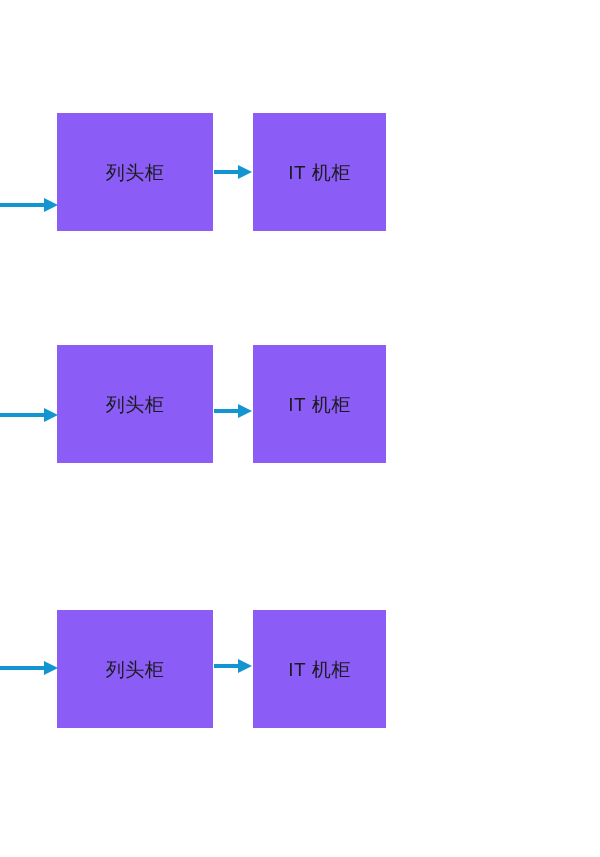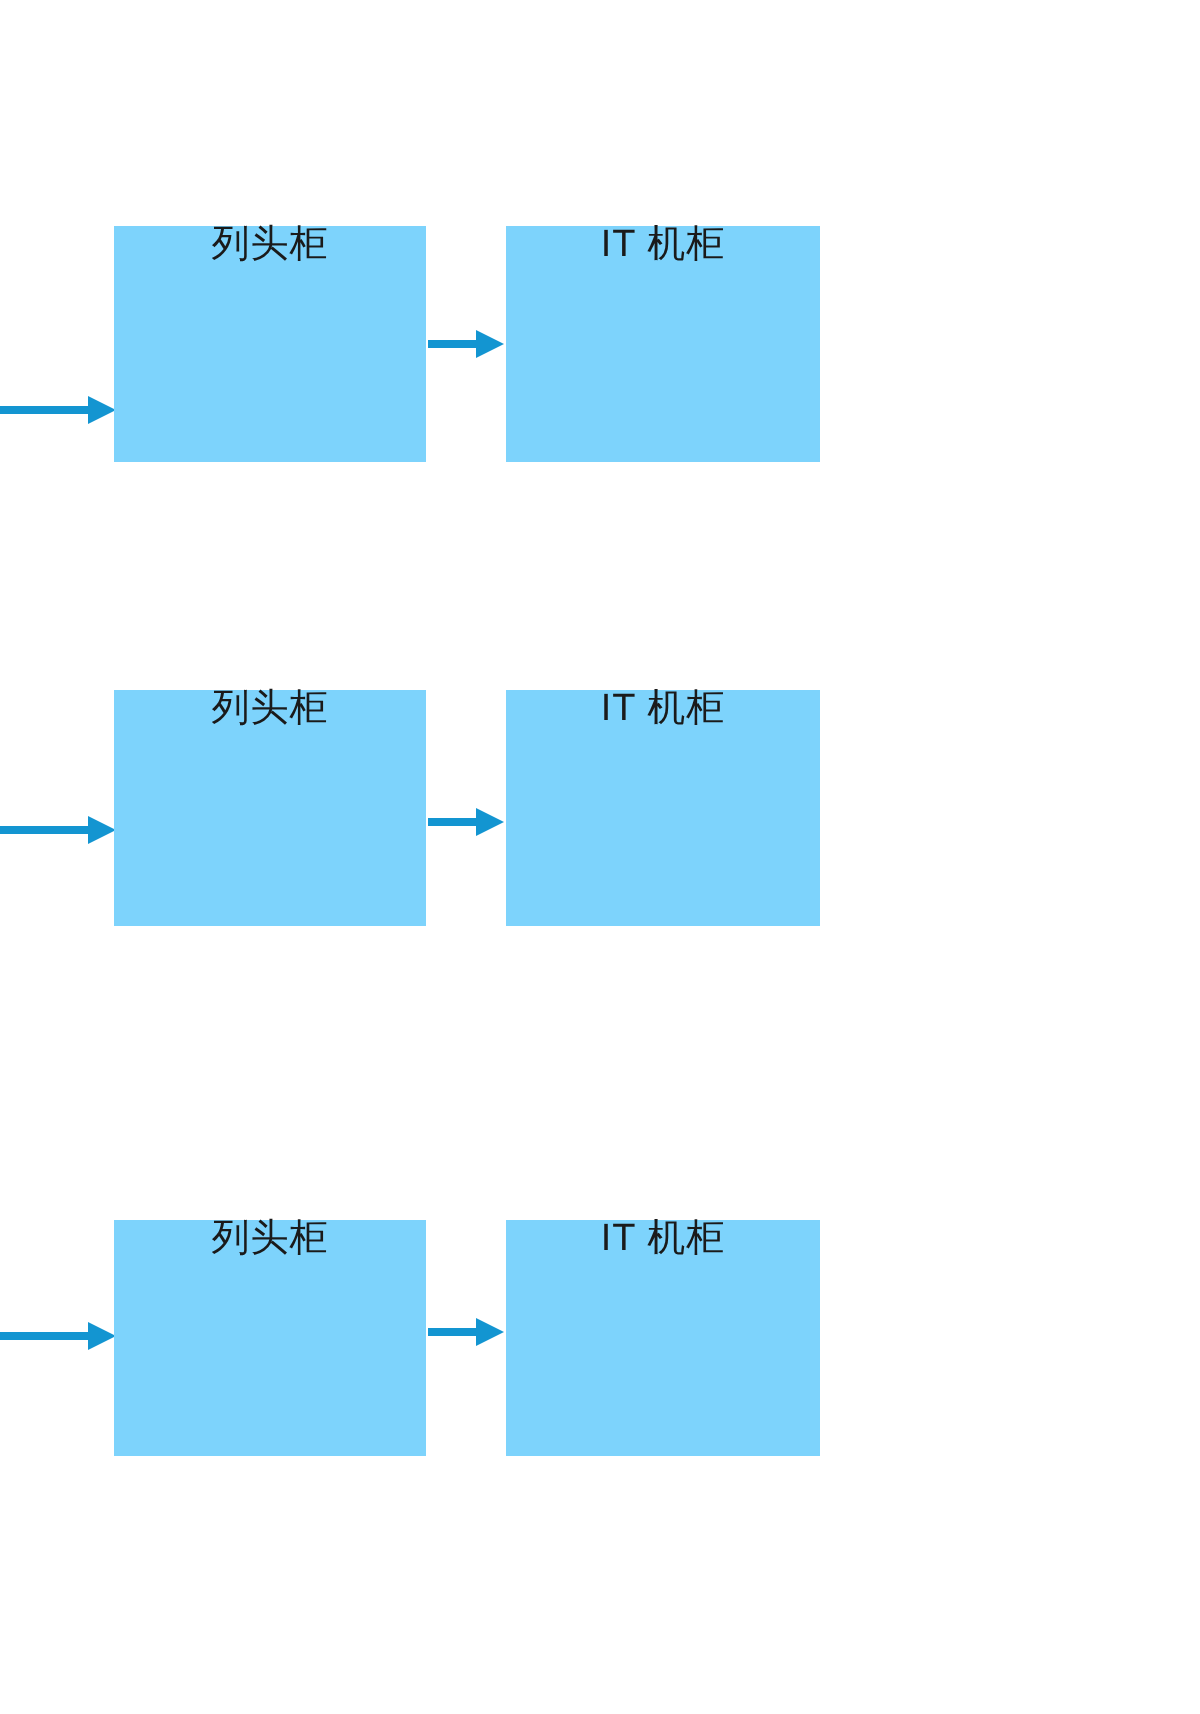--- a/index.html
+++ b/index.html
@@ -18,23 +18,23 @@
   }
 
   .row {
     position: absolute;
     left: 0;
     width: 600px;
   }
 
   .node {
     position: absolute;
-    background: #7dd3fc;
+    background: #8b5cf6;
     display: flex;
-    align-items: flex-start;
+    align-items: center;
     justify-content: center;
     box-sizing: border-box;
   }
 
   .node-label {
     font-size: 19px;
     color: #1a1a1a;
     line-height: 1;
     letter-spacing: 0.5px;
     white-space: nowrap;
@@ -46,21 +46,21 @@
     height: 18px;
     display: block;
   }
   .arrow svg {
     display: block;
     overflow: visible;
   }
 
   
   .node-head { width: 156px; height: 118px; }
-  .node-it   { width: 157px; height: 118px; }
+  .node-it   { width: 133px; height: 118px; }
 
   .col-head { left: 57px; }
   .col-it   { left: 253px; }
 
   .arrow-in  { left: 0px;   width: 60px; }
   .arrow-mid { left: 214px; width: 40px; }
 </style>
 </head>
 <body>
 

